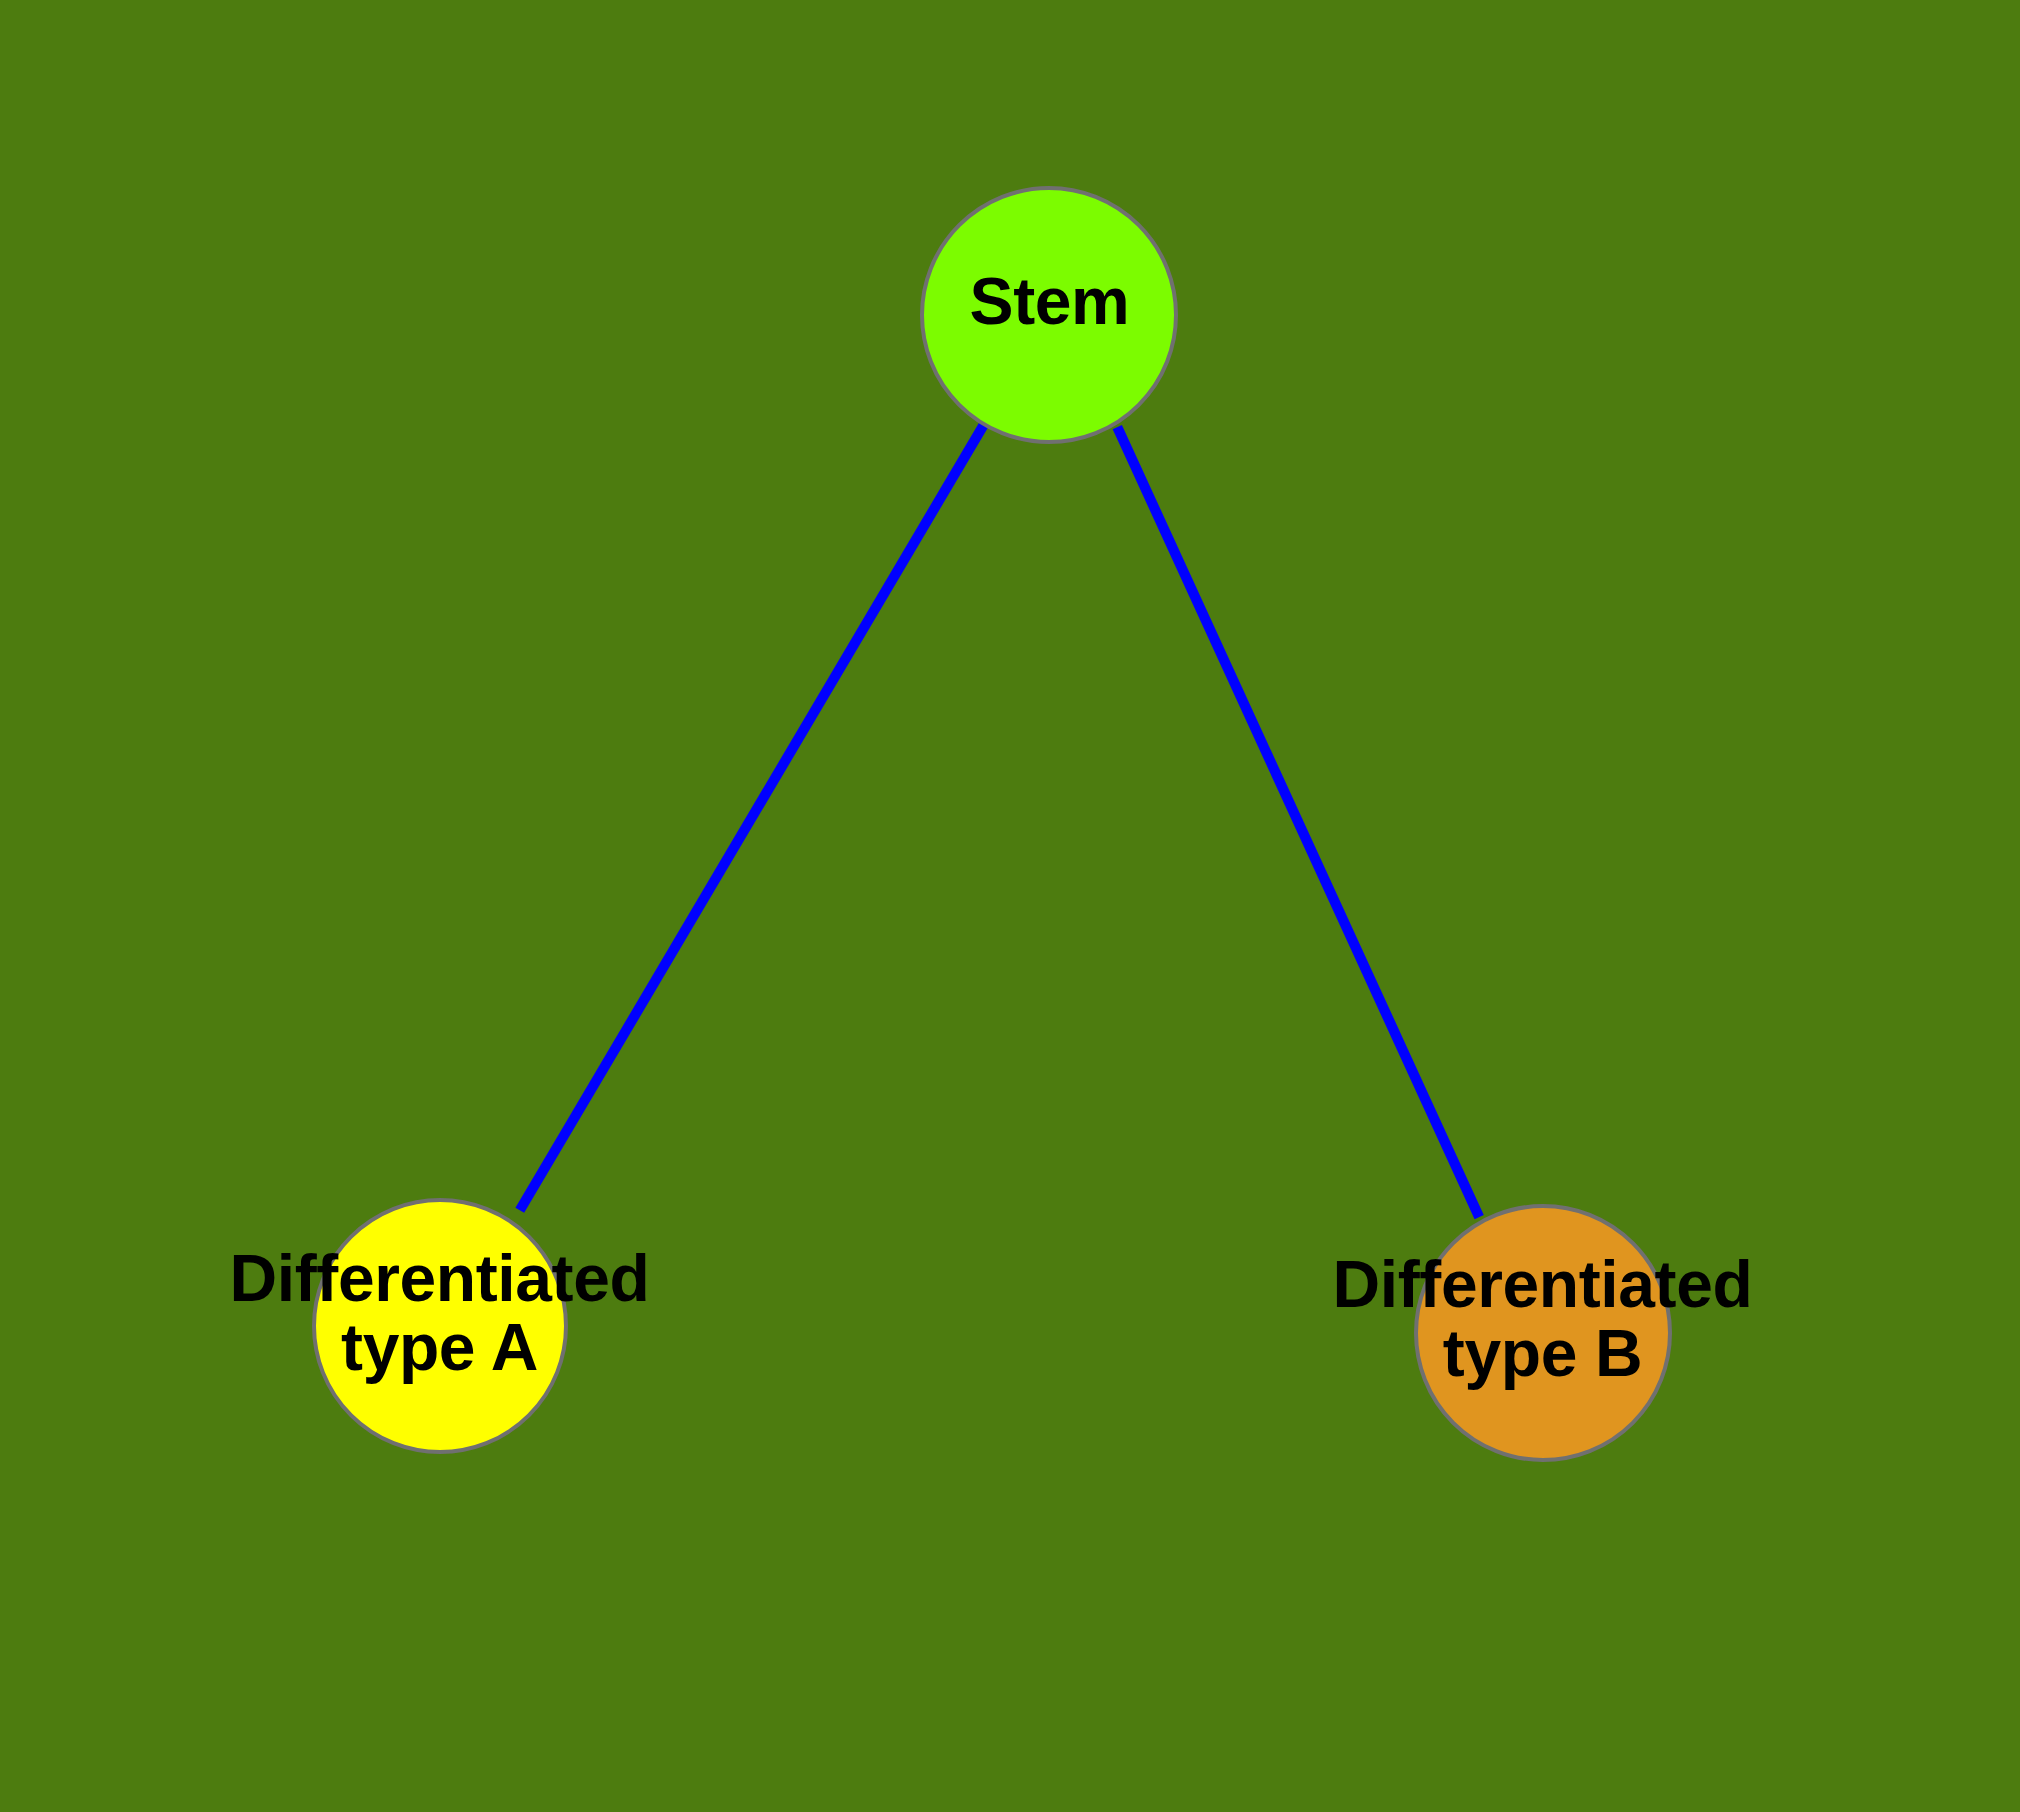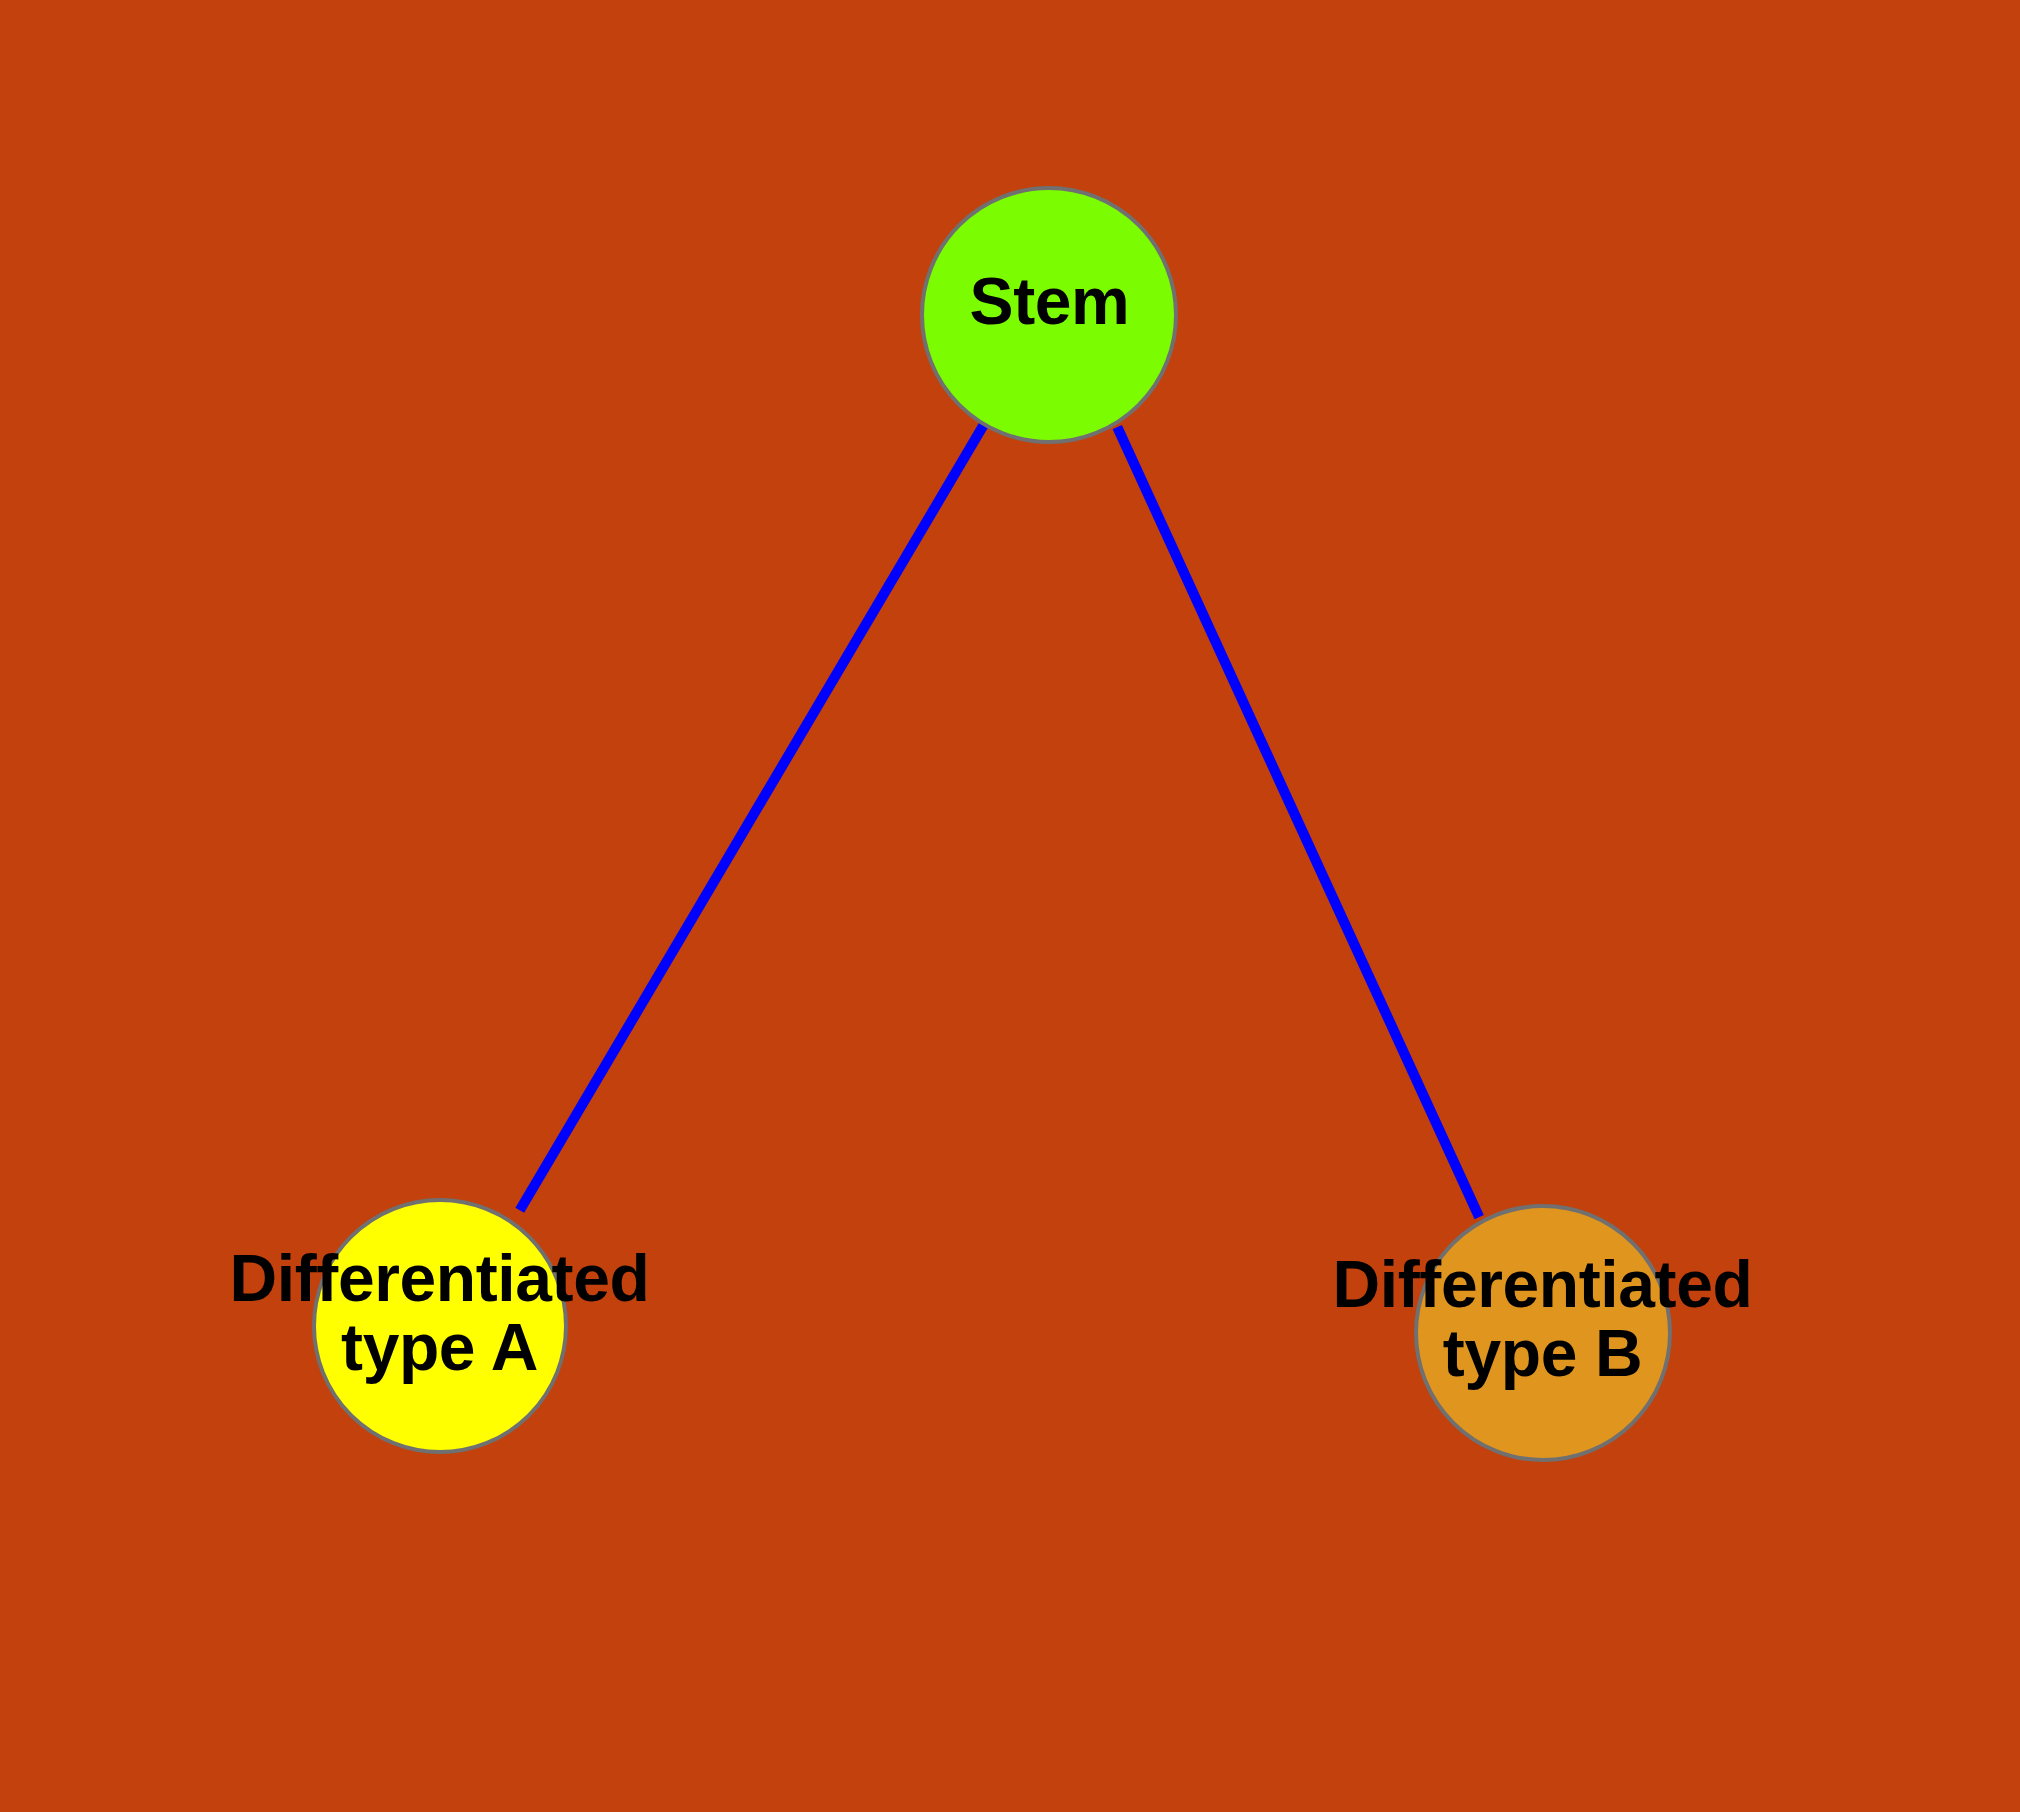--- a/index.html
+++ b/index.html
@@ -10,21 +10,21 @@
   body {
     width: 2021px;
     height: 1812px;
     overflow: hidden;
     font-family: "Liberation Sans", sans-serif;
   }
   #graph-canvas {
     position: relative;
     width: 2021px;
     height: 1812px;
-    background: #c2410c;
+    background: #4d7c0f;
   }
   #edge-layer {
     position: absolute;
     left: 0;
     top: 0;
     width: 2021px;
     height: 1812px;
   }
   .node {
     position: absolute;

